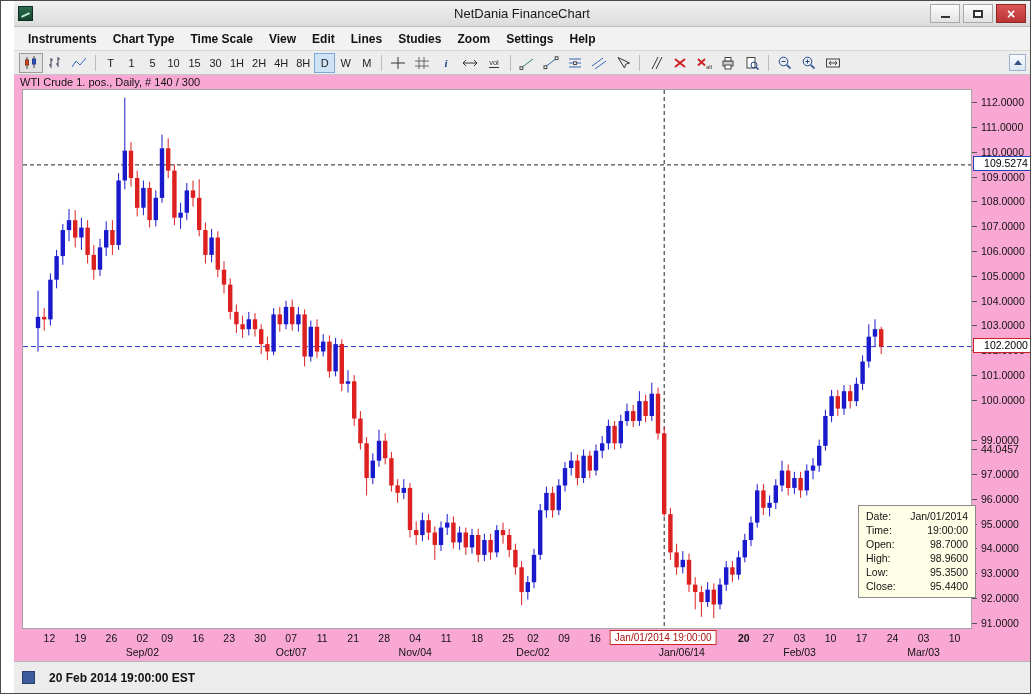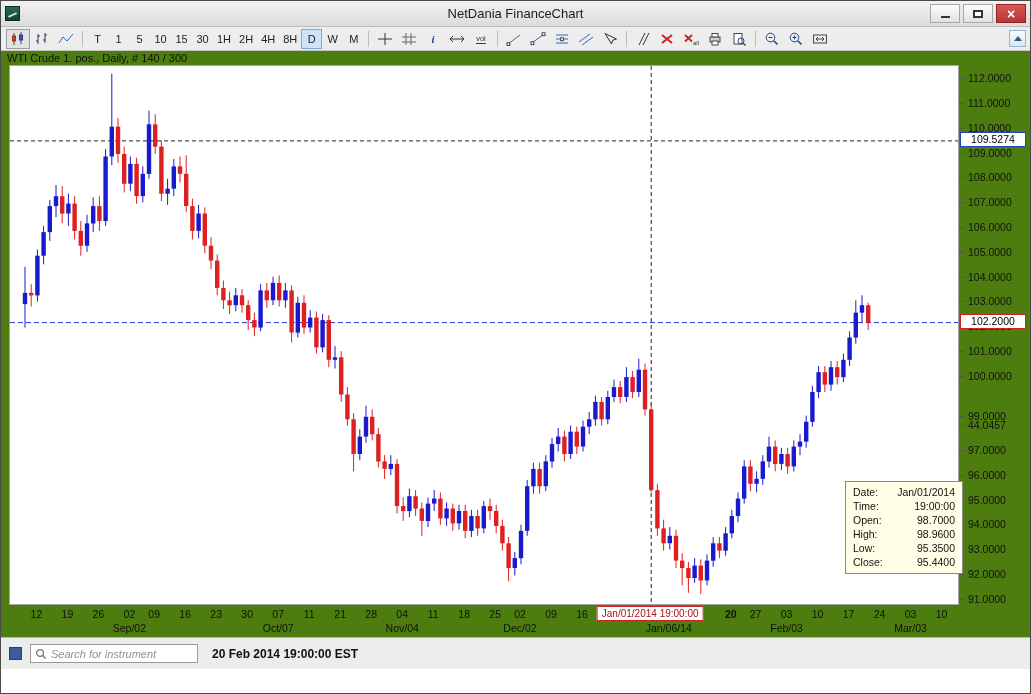--- a/index.html
+++ b/index.html
@@ -1,17 +1,17 @@
 <!DOCTYPE html>
 <html><head>
 <meta charset="utf-8">
 <style>
   * { box-sizing: border-box; margin: 0; padding: 0; }
   body { font-family: "Liberation Sans", sans-serif; background: #8a8a8a; }
-  .window { width: 1031px; height: 694px; border: 1px solid #4a4a4a; background: #fff; position: relative; overflow: hidden; }
+  .window { width: 1031px; height: 694px; border: 1px solid #4a4a4a; background: #fff; position: relative; overflow: hidden; padding-left: 13px; }
 
   
   .titlebar { height: 26px; background: linear-gradient(#f1f1f1,#dcdcdc); border-bottom: 1px solid #bdbdbd; display: flex; align-items: center; padding: 0 4px; position: relative; }
   .app-icon { width: 15px; height: 15px; background: linear-gradient(#2d6a4f,#14432f); border: 1px solid #0e2e21; position: relative; }
   .app-icon::after { content: ""; position: absolute; left: 2px; top: 7px; width: 9px; height: 2px; background: #bfe8d0; transform: rotate(-25deg); }
   .title { position: absolute; left: 0; right: 0; text-align: center; font-size: 13px; color: #1a1a1a; pointer-events: none; }
   .win-buttons { margin-left: auto; display: flex; gap: 3px; z-index: 2; }
   .win-btn { width: 30px; height: 19px; border: 1px solid #a8a8a8; background: linear-gradient(#fdfdfd,#e2e2e2); display: flex; align-items: center; justify-content: center; }
   .win-btn .min-bar { width: 9px; height: 2px; background: #333; margin-top: 7px; }
   .win-btn .max-box { width: 10px; height: 8px; border: 2px solid #333; background: #fff; }
@@ -24,21 +24,21 @@
   
   .toolbar { height: 24px; background: #ededed; border-bottom: 1px solid #c6c6c6; display: flex; align-items: center; padding: 0 5px; position: relative; }
   .tb-btn { min-width: 21px; height: 20px; display: flex; align-items: center; justify-content: center; border: 1px solid transparent; font-size: 11px; color: #222; padding: 0 3px; }
   .tb-btn.active { background: #cfe3f6; border: 1px solid #7da7d9; }
   .tb-btn.pressed { background: #e2e2e2; border: 1px solid #9c9c9c; }
   .tb-sep { width: 1px; height: 16px; background: #bdbdbd; margin: 0 4px; }
   .tb-expand { position: absolute; right: 4px; top: 3px; width: 17px; height: 17px; border: 1px solid #9bb3cc; background: linear-gradient(#f8fbff,#dbe7f3); display: flex; align-items: center; justify-content: center; }
   .tb-expand .tri { width: 0; height: 0; border-left: 4px solid transparent; border-right: 4px solid transparent; border-bottom: 5px solid #33557f; }
 
   
-  .chart-area { position: relative; height: 586px; background: #4d7c0f; }
+  .chart-area { position: relative; height: 586px; background: #f9a8d4; }
   .instrument-label { position: absolute; top: 1px; left: 6px; font-size: 11px; color: #111; }
   #plot-wrap { position: absolute; left: 8px; top: 14px; width: 950px; height: 540px; border: 1px solid #a5a5a5; background: #fff; }
   .y-axis { position: absolute; left: 958px; top: 0; width: 71px; height: 586px; }
   .y-label { position: absolute; left: 0; width: 100%; height: 13px; line-height: 13px; padding-left: 9px; font-size: 10.5px; color: #111; }
   .y-label::before { content: ""; position: absolute; left: 0; top: 6px; width: 5px; height: 1px; background: #555; }
   .price-marker { position: absolute; left: 959px; width: 66px; height: 15px; line-height: 13px; text-align: center; background: #fff; font-size: 10.5px; color: #000; }
   .marker-blue { border: 1px solid #2244bb; }
   .marker-red  { border: 1px solid #cc2222; }
   .x-tick  { position: absolute; top: 557px; transform: translateX(-50%); font-size: 10.5px; color: #111; white-space: nowrap; }
   .x-month { position: absolute; top: 571px; transform: translateX(-50%); font-size: 10.5px; color: #111; white-space: nowrap; }
@@ -66,20 +66,32 @@
       <div class="win-btn">
           <span class="min-bar"></span>
         </div>
       <div class="win-btn">
           <span class="max-box"></span>
         </div>
       <div class="win-btn close">×</div>
     </div>
   </div>
 
+  <div class="menubar" id="menubar">
+      <div class="menu-item">Instruments</div>
+      <div class="menu-item">Chart Type</div>
+      <div class="menu-item">Time Scale</div>
+      <div class="menu-item">View</div>
+      <div class="menu-item">Edit</div>
+      <div class="menu-item">Lines</div>
+      <div class="menu-item">Studies</div>
+      <div class="menu-item">Zoom</div>
+      <div class="menu-item">Settings</div>
+      <div class="menu-item">Help</div>
+    </div>
 
   <div class="toolbar" id="toolbar">
       <div class="tb-btn pressed">
         <svg width="16" height="14" viewBox="0 0 16 14">
           <line x1="4" y1="1" x2="4" y2="13" stroke="#444"></line>
           <rect x="2.5" y="4" width="3" height="5" fill="#d44a22" stroke="#8a3516"></rect>
           <line x1="11" y1="0" x2="11" y2="12" stroke="#444"></line>
           <rect x="9.5" y="3" width="3" height="5" fill="#3355cc" stroke="#223a8a"></rect>
         </svg>
       </div>
@@ -600,23 +612,16 @@
         </div>
         <div class="tt-row">
           <span>Close:</span>
           <span>95.4400</span>
         </div>
       </div>
   </div>
 
   <div class="statusbar">
     <div class="status-square"></div>
-    <div class="search-box">
-      <svg width="12" height="12" viewBox="0 0 12 12">
-          <circle cx="5" cy="5" r="3.4" fill="none" stroke="#777" stroke-width="1.3"></circle>
-          <line x1="7.6" y1="7.6" x2="10.6" y2="10.6" stroke="#777" stroke-width="1.4"></line>
-        </svg>
-      <input type="text" placeholder="Search for instrument" style="">
-    </div>
     <div class="status-datetime">20 Feb 2014 19:00:00 EST</div>
   </div>
 
 </div>
 
 </body></html>

